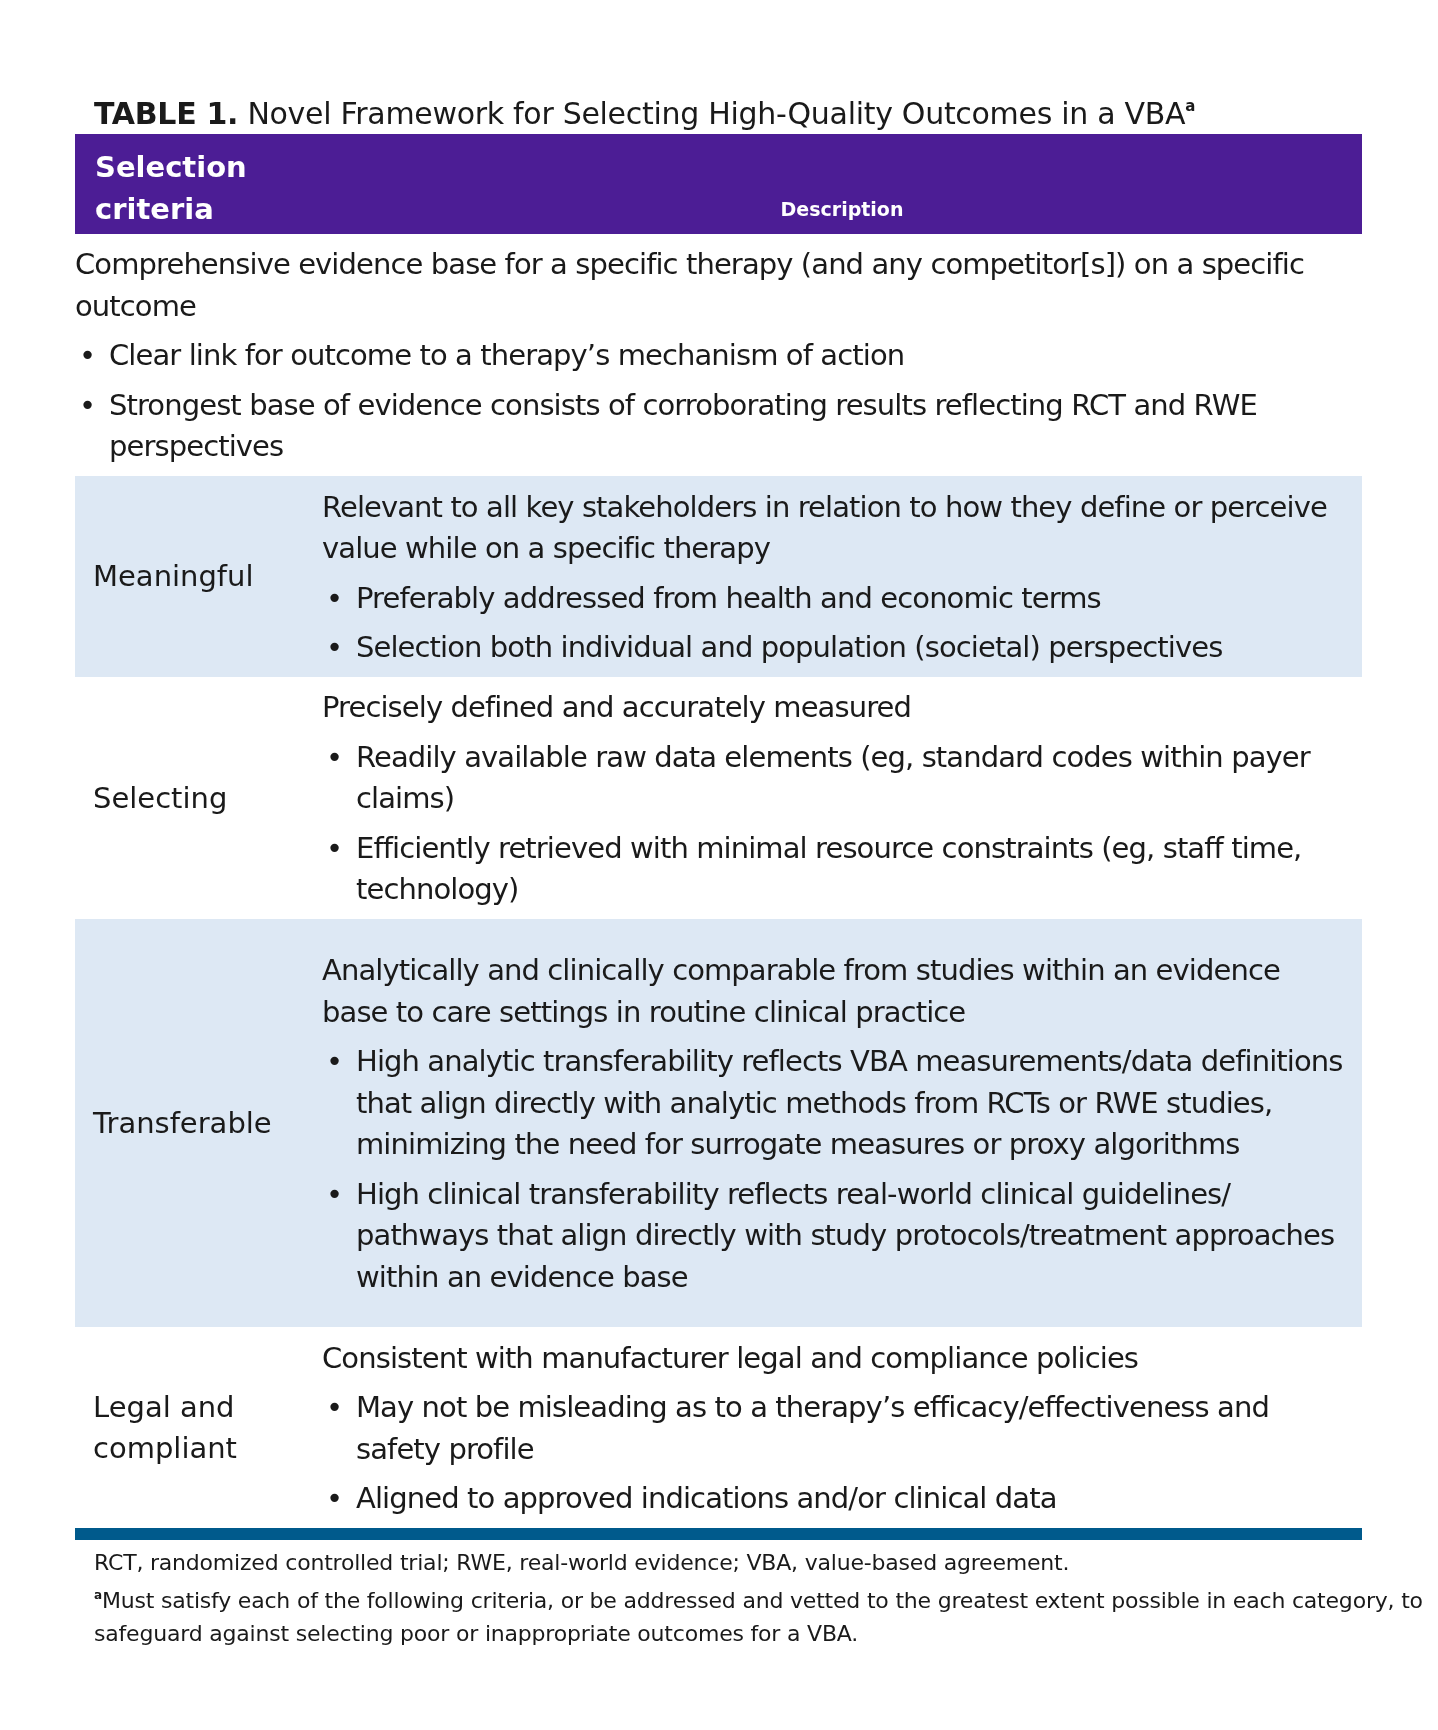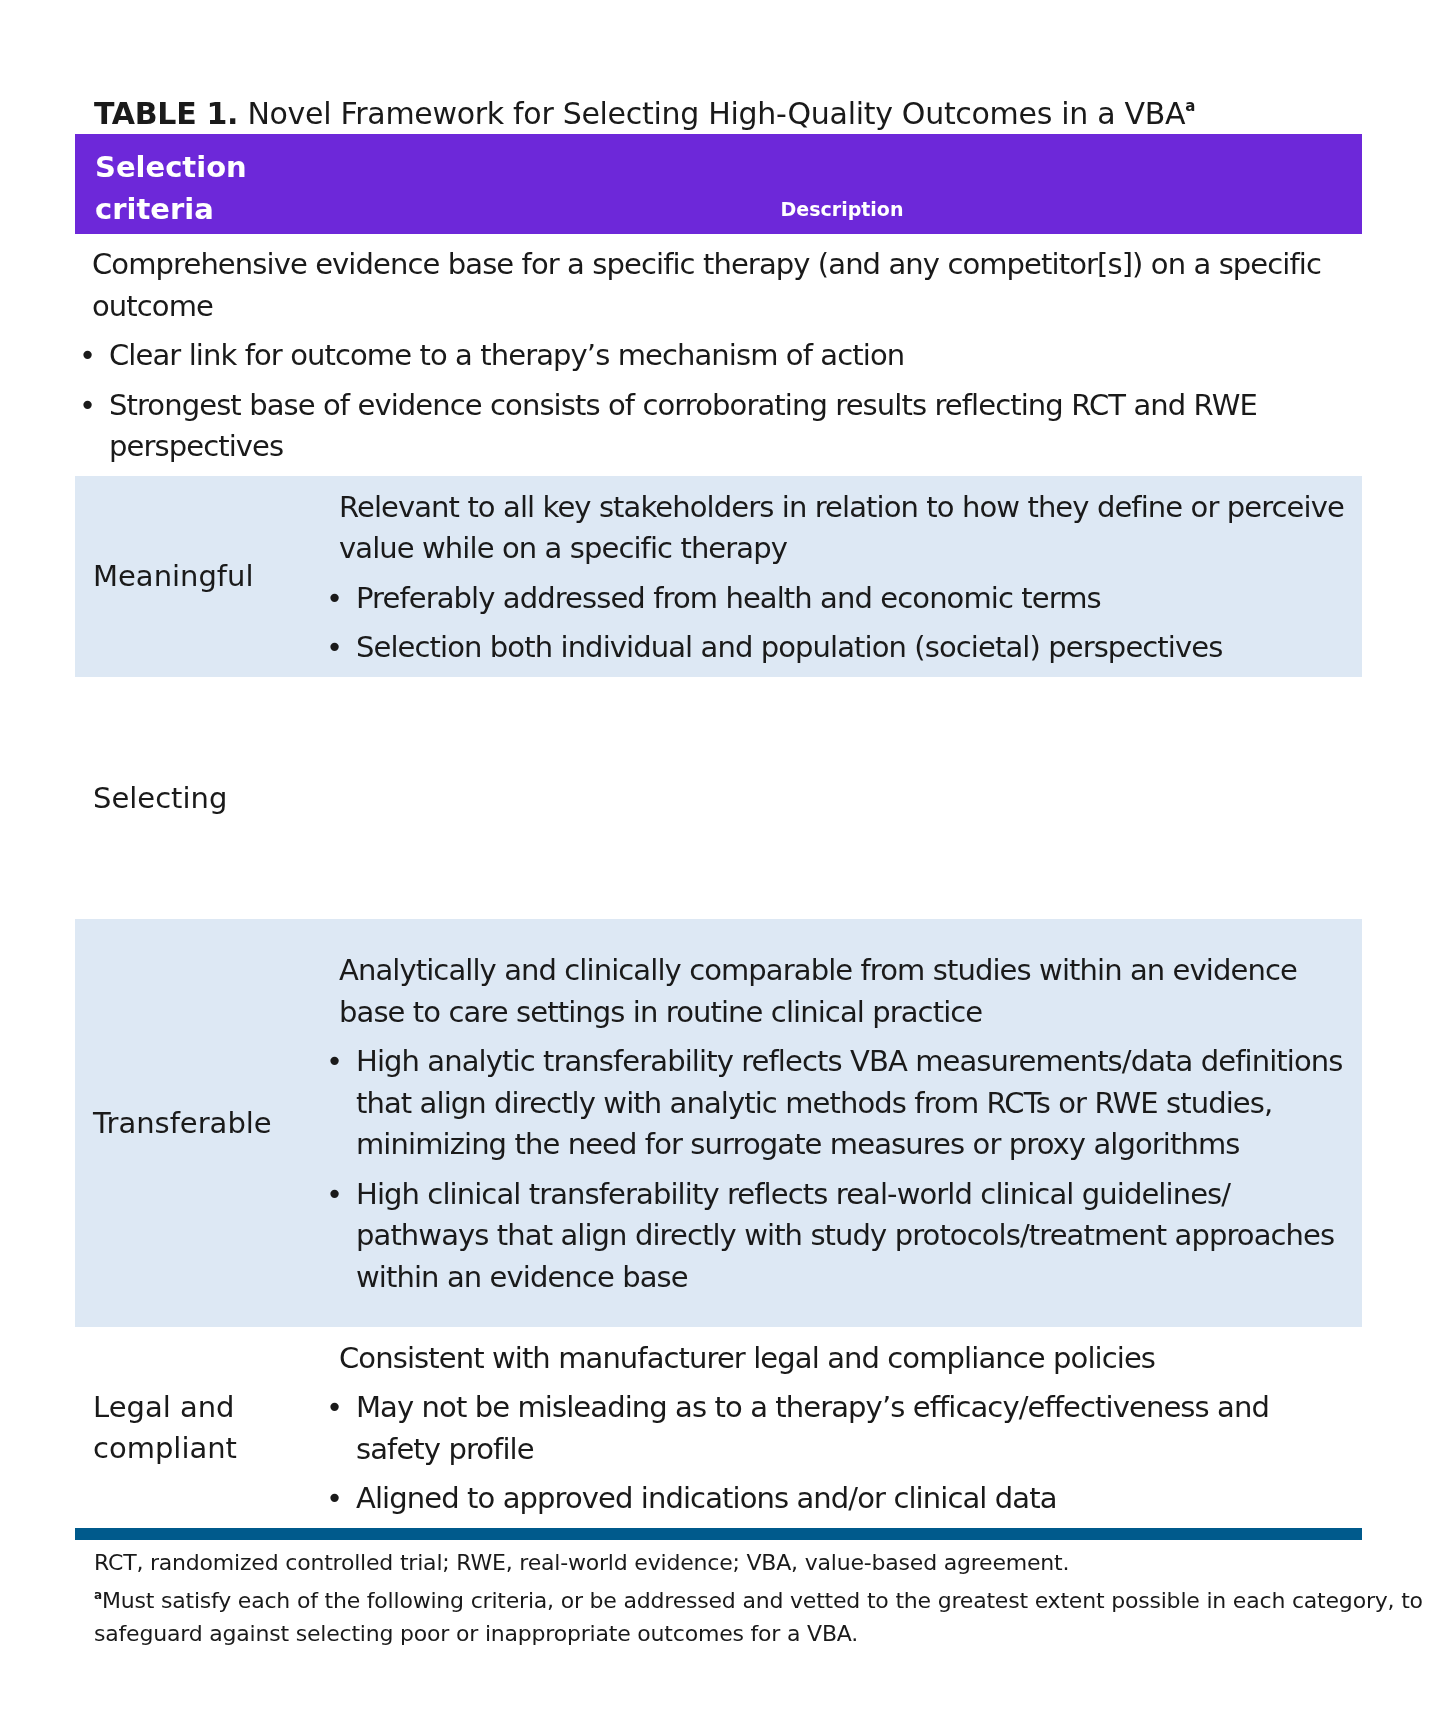--- a/index.html
+++ b/index.html
@@ -3,28 +3,28 @@
 <meta charset="utf-8">
 <style>
   html, body { margin: 0; padding: 0; background: #ffffff; }
   body { width: 1438px; height: 1730px; position: relative; overflow: hidden;
          font-family: "DejaVu Sans", sans-serif; color: #1a1a1a; }
   .title { position: absolute; left: 94px; top: 86px; font-size: 30px; line-height: 40px;
            letter-spacing: -0.3px; white-space: nowrap; }
   .title .lbl { font-weight: bold; }
   .title sup { font-size: 15px; vertical-align: 13px; font-weight: bold; }
   .table { position: absolute; left: 75px; top: 134px; width: 1287px; }
-  .thead { height: 100px; background: #6d28d9; color: #ffffff; position: relative; font-weight: bold; }
+  .thead { height: 100px; background: #4c1d95; color: #ffffff; position: relative; font-weight: bold; }
   .thead .h1 { position: absolute; left: 20px; top: 12px; font-size: 29px; line-height: 42px; width: 200px; }
   .thead .h2 { position: absolute; left: 247px; right: 0; top: 54px; text-align: center; font-size: 19px; line-height: 42px; }
   .row { position: relative; display: flex; align-items: center; }
   .row.shade { background: #dde8f4; }
   .crit { width: 247px; box-sizing: border-box; padding-left: 18px; font-size: 29px; line-height: 41px; }
   .desc { flex: 1; box-sizing: border-box; padding: 10px 12px 8px 0; font-size: 29px; line-height: 41.5px; letter-spacing: -0.9px; }
-  .desc .lead { margin-bottom: 8px; margin-left: 17px; }
+  .desc .lead { margin-bottom: 8px; }
   .desc ul { margin: 0; padding: 0; list-style: none; }
   .desc li { position: relative; padding-left: 34px; margin-bottom: 8px; }
   .desc li:last-child { margin-bottom: 0; }
   .desc li::before { content: "\2022"; position: absolute; left: 4px; top: 0; }
   .bar { height: 12px; background: #005a8c; }
   .foot { position: absolute; left: 94px; top: 1546px; font-size: 22px; line-height: 33px; color: #1a1a1a; letter-spacing: -0.2px; }
   .foot sup { font-size: 12px; vertical-align: 9px; font-weight: bold; }
 </style>
 </head>
 <body>
@@ -56,20 +56,27 @@
       <div class="lead">Relevant to all key stakeholders in relation to how they define or perceive value while on a specific therapy</div>
       <ul>
         <li>Preferably addressed from health and economic terms</li>
         <li>Selection both individual and population (societal) perspectives</li>
       </ul>
     </div>
   </div>
 
   <div class="row" style="height:242px">
     <div class="crit">Selecting</div>
+    <div class="desc">
+      <div class="lead">Precisely defined and accurately measured</div>
+      <ul>
+        <li>Readily available raw data elements (eg, standard codes within payer claims)</li>
+        <li>Efficiently retrieved with minimal resource constraints (eg, staff time, technology)</li>
+      </ul>
+    </div>
   </div>
 
   <div class="row shade" style="height:408px">
     <div class="crit">Transferable</div>
     <div class="desc">
       <div class="lead">Analytically and clinically comparable from studies within an evidence base to care settings in routine clinical practice</div>
       <ul>
         <li>High analytic transferability reflects VBA measurements/data definitions that align directly with analytic methods from RCTs or RWE studies, minimizing the need for surrogate measures or proxy algorithms</li>
         <li>High clinical transferability reflects real-world clinical guidelines/ pathways that align directly with study protocols/treatment approaches within an evidence base</li>
       </ul>

